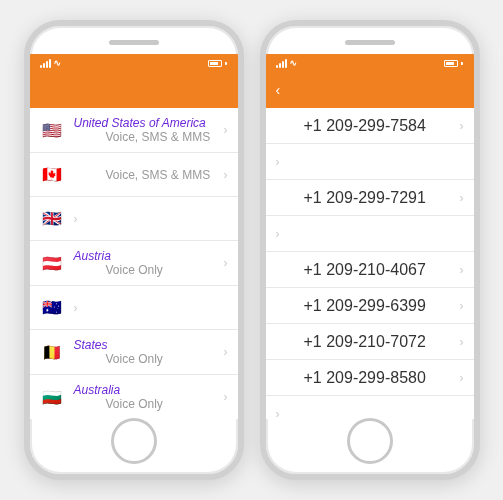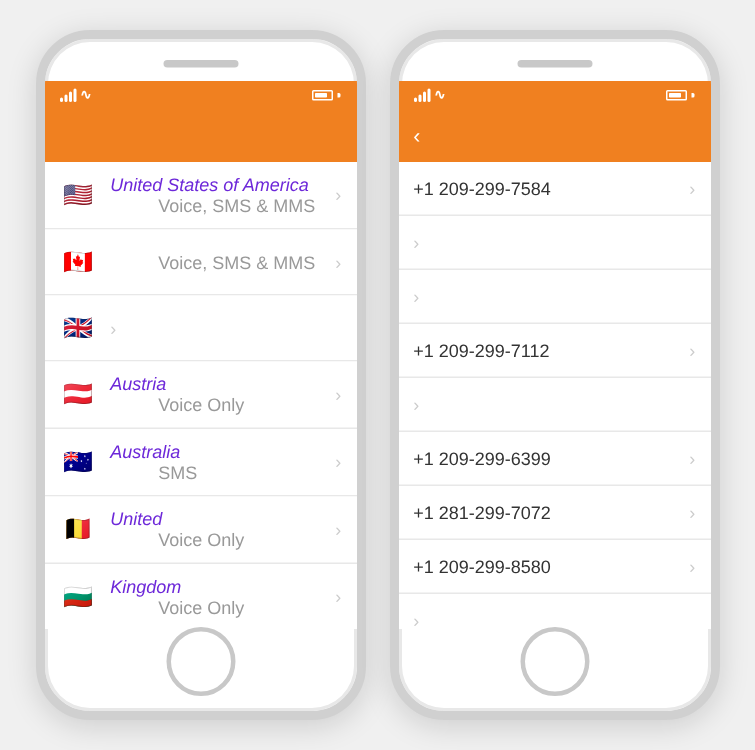--- a/index.html
+++ b/index.html
@@ -156,22 +156,23 @@
       display: flex;
       align-items: center;
       background: white;
       border-bottom: 1px solid #e8e8e8;
       padding: 8px 10px;
       min-height: 36px;
       position: relative;
     }
     .number-text {
       flex: 1;
-      font-size: 12px;
+      font-size: 16px;
       color: #333;
+      margin-left: 28px;
     }
     
     .signal-bars {
       display: flex;
       align-items: flex-end;
       gap: 1px;
       height: 10px;
     }
     .bar {
       width: 2px;
@@ -259,38 +260,34 @@
           <div class="list-item">
       <div class="flag-icon">🇦🇹</div>
       <div class="item-text">
         <span class="item-name">Austria</span>
         <span class="item-sub">Voice Only</span>
       </div>
       <span class="chevron">›</span>
     </div>
           <div class="list-item">
       <div class="flag-icon">🇦🇺</div>
+      <span class="chevron">›</span>
+    </div>
+          <div class="list-item">
+      <div class="flag-icon">🇧🇪</div>
+      <div class="item-text">
+        <span class="item-name">States</span>
+        <span class="item-sub">Voice Only</span>
+      </div>
+      <span class="chevron">›</span>
+    </div>
+          <div class="list-item">
+      <div class="flag-icon">🇧🇬</div>
       <div class="item-text">
         <span class="item-name">Australia</span>
-        <span class="item-sub">SMS</span>
-      </div>
-      <span class="chevron">›</span>
-    </div>
-          <div class="list-item">
-      <div class="flag-icon">🇧🇪</div>
-      <div class="item-text">
-        <span class="item-name">United</span>
-        <span class="item-sub">Voice Only</span>
-      </div>
-      <span class="chevron">›</span>
-    </div>
-          <div class="list-item">
-      <div class="flag-icon">🇧🇬</div>
-      <div class="item-text">
-        <span class="item-name">Kingdom</span>
         <span class="item-sub">Voice Only</span>
       </div>
       <span class="chevron">›</span>
     </div>
           <div class="list-item">
       
       
       
     </div>
         </div>
@@ -332,35 +329,36 @@
       <div class="list-container">
 
       <div class="number-item">
       <span class="number-text">+1 209-299-7584</span>
       <span class="chevron">›</span>
     </div>
           <div class="number-item">
       <span class="chevron">›</span>
     </div>
           <div class="number-item">
-      <span class="chevron">›</span>
-    </div>
-          <div class="number-item">
-      <span class="number-text">+1 209-299-7112</span>
-      <span class="chevron">›</span>
-    </div>
-          <div class="number-item">
+      <span class="number-text">+1 209-299-7291</span>
+      <span class="chevron">›</span>
+    </div>
+          <div class="number-item">
+      <span class="chevron">›</span>
+    </div>
+          <div class="number-item">
+      <span class="number-text">+1 209-210-4067</span>
       <span class="chevron">›</span>
     </div>
           <div class="number-item">
       <span class="number-text">+1 209-299-6399</span>
       <span class="chevron">›</span>
     </div>
           <div class="number-item">
-      <span class="number-text">+1 281-299-7072</span>
+      <span class="number-text">+1 209-210-7072</span>
       <span class="chevron">›</span>
     </div>
           <div class="number-item">
       <span class="number-text">+1 209-299-8580</span>
       <span class="chevron">›</span>
     </div>
           <div class="number-item">
       <span class="chevron">›</span>
     </div>
         </div>

